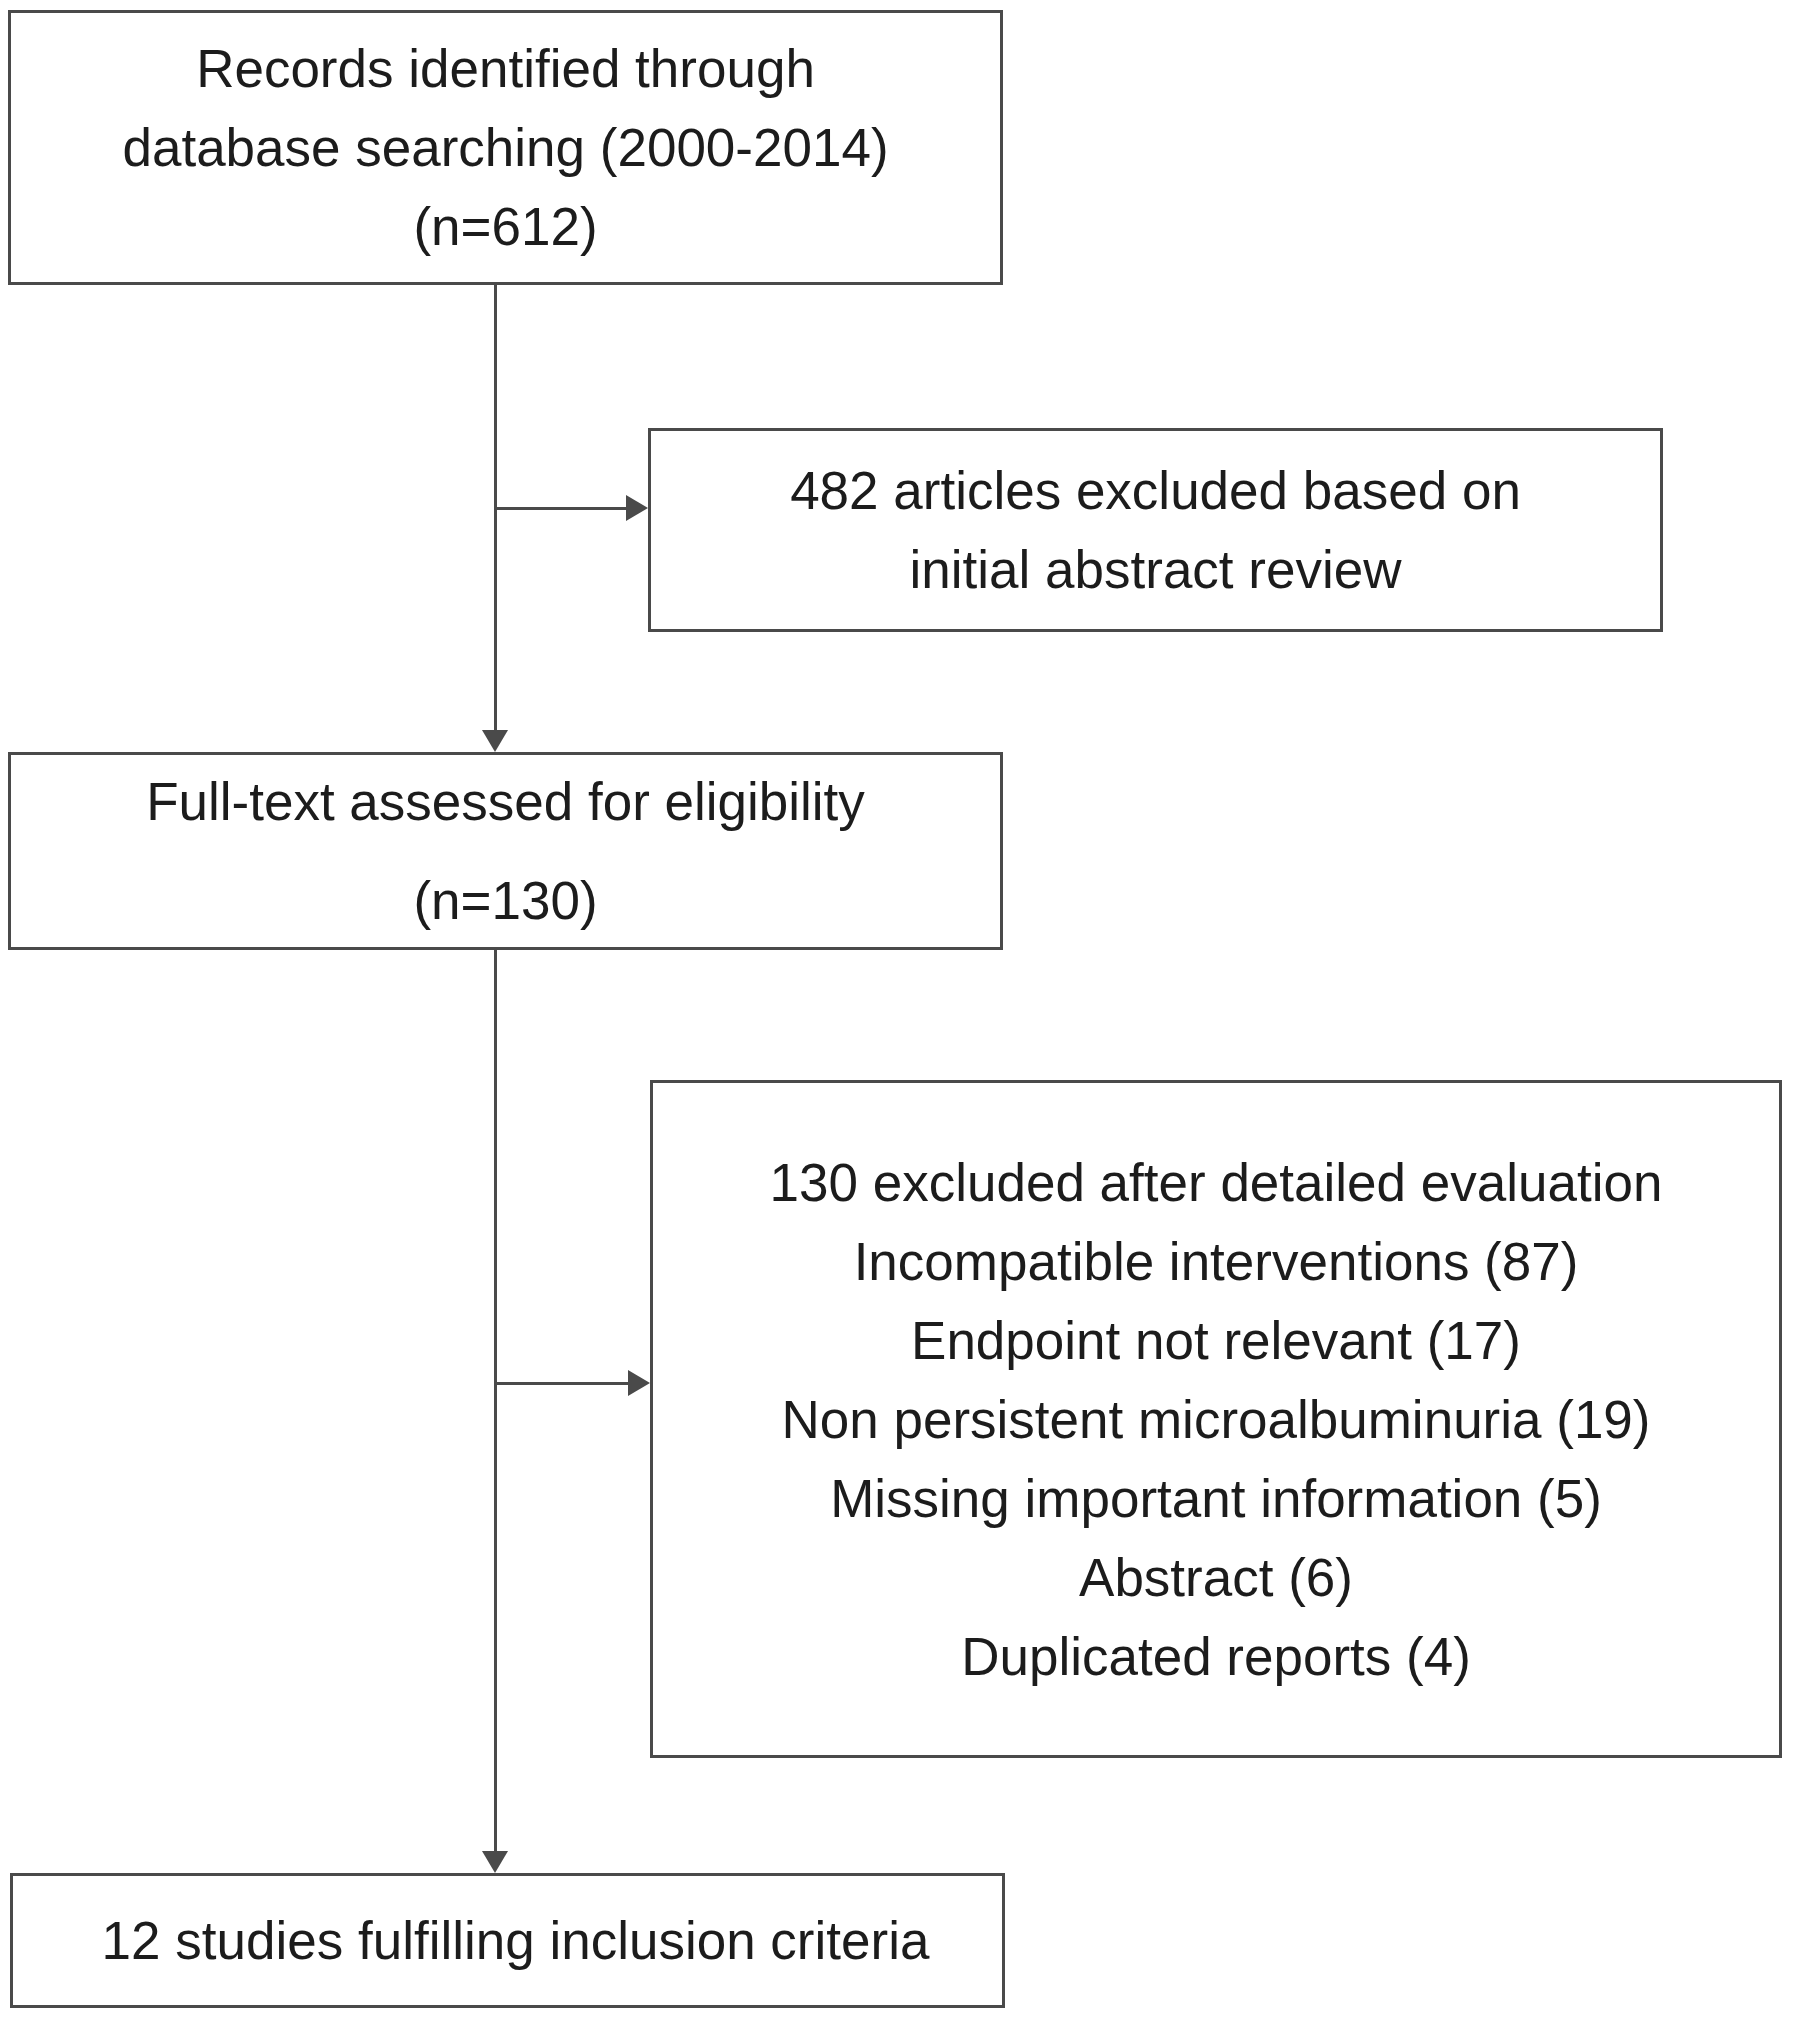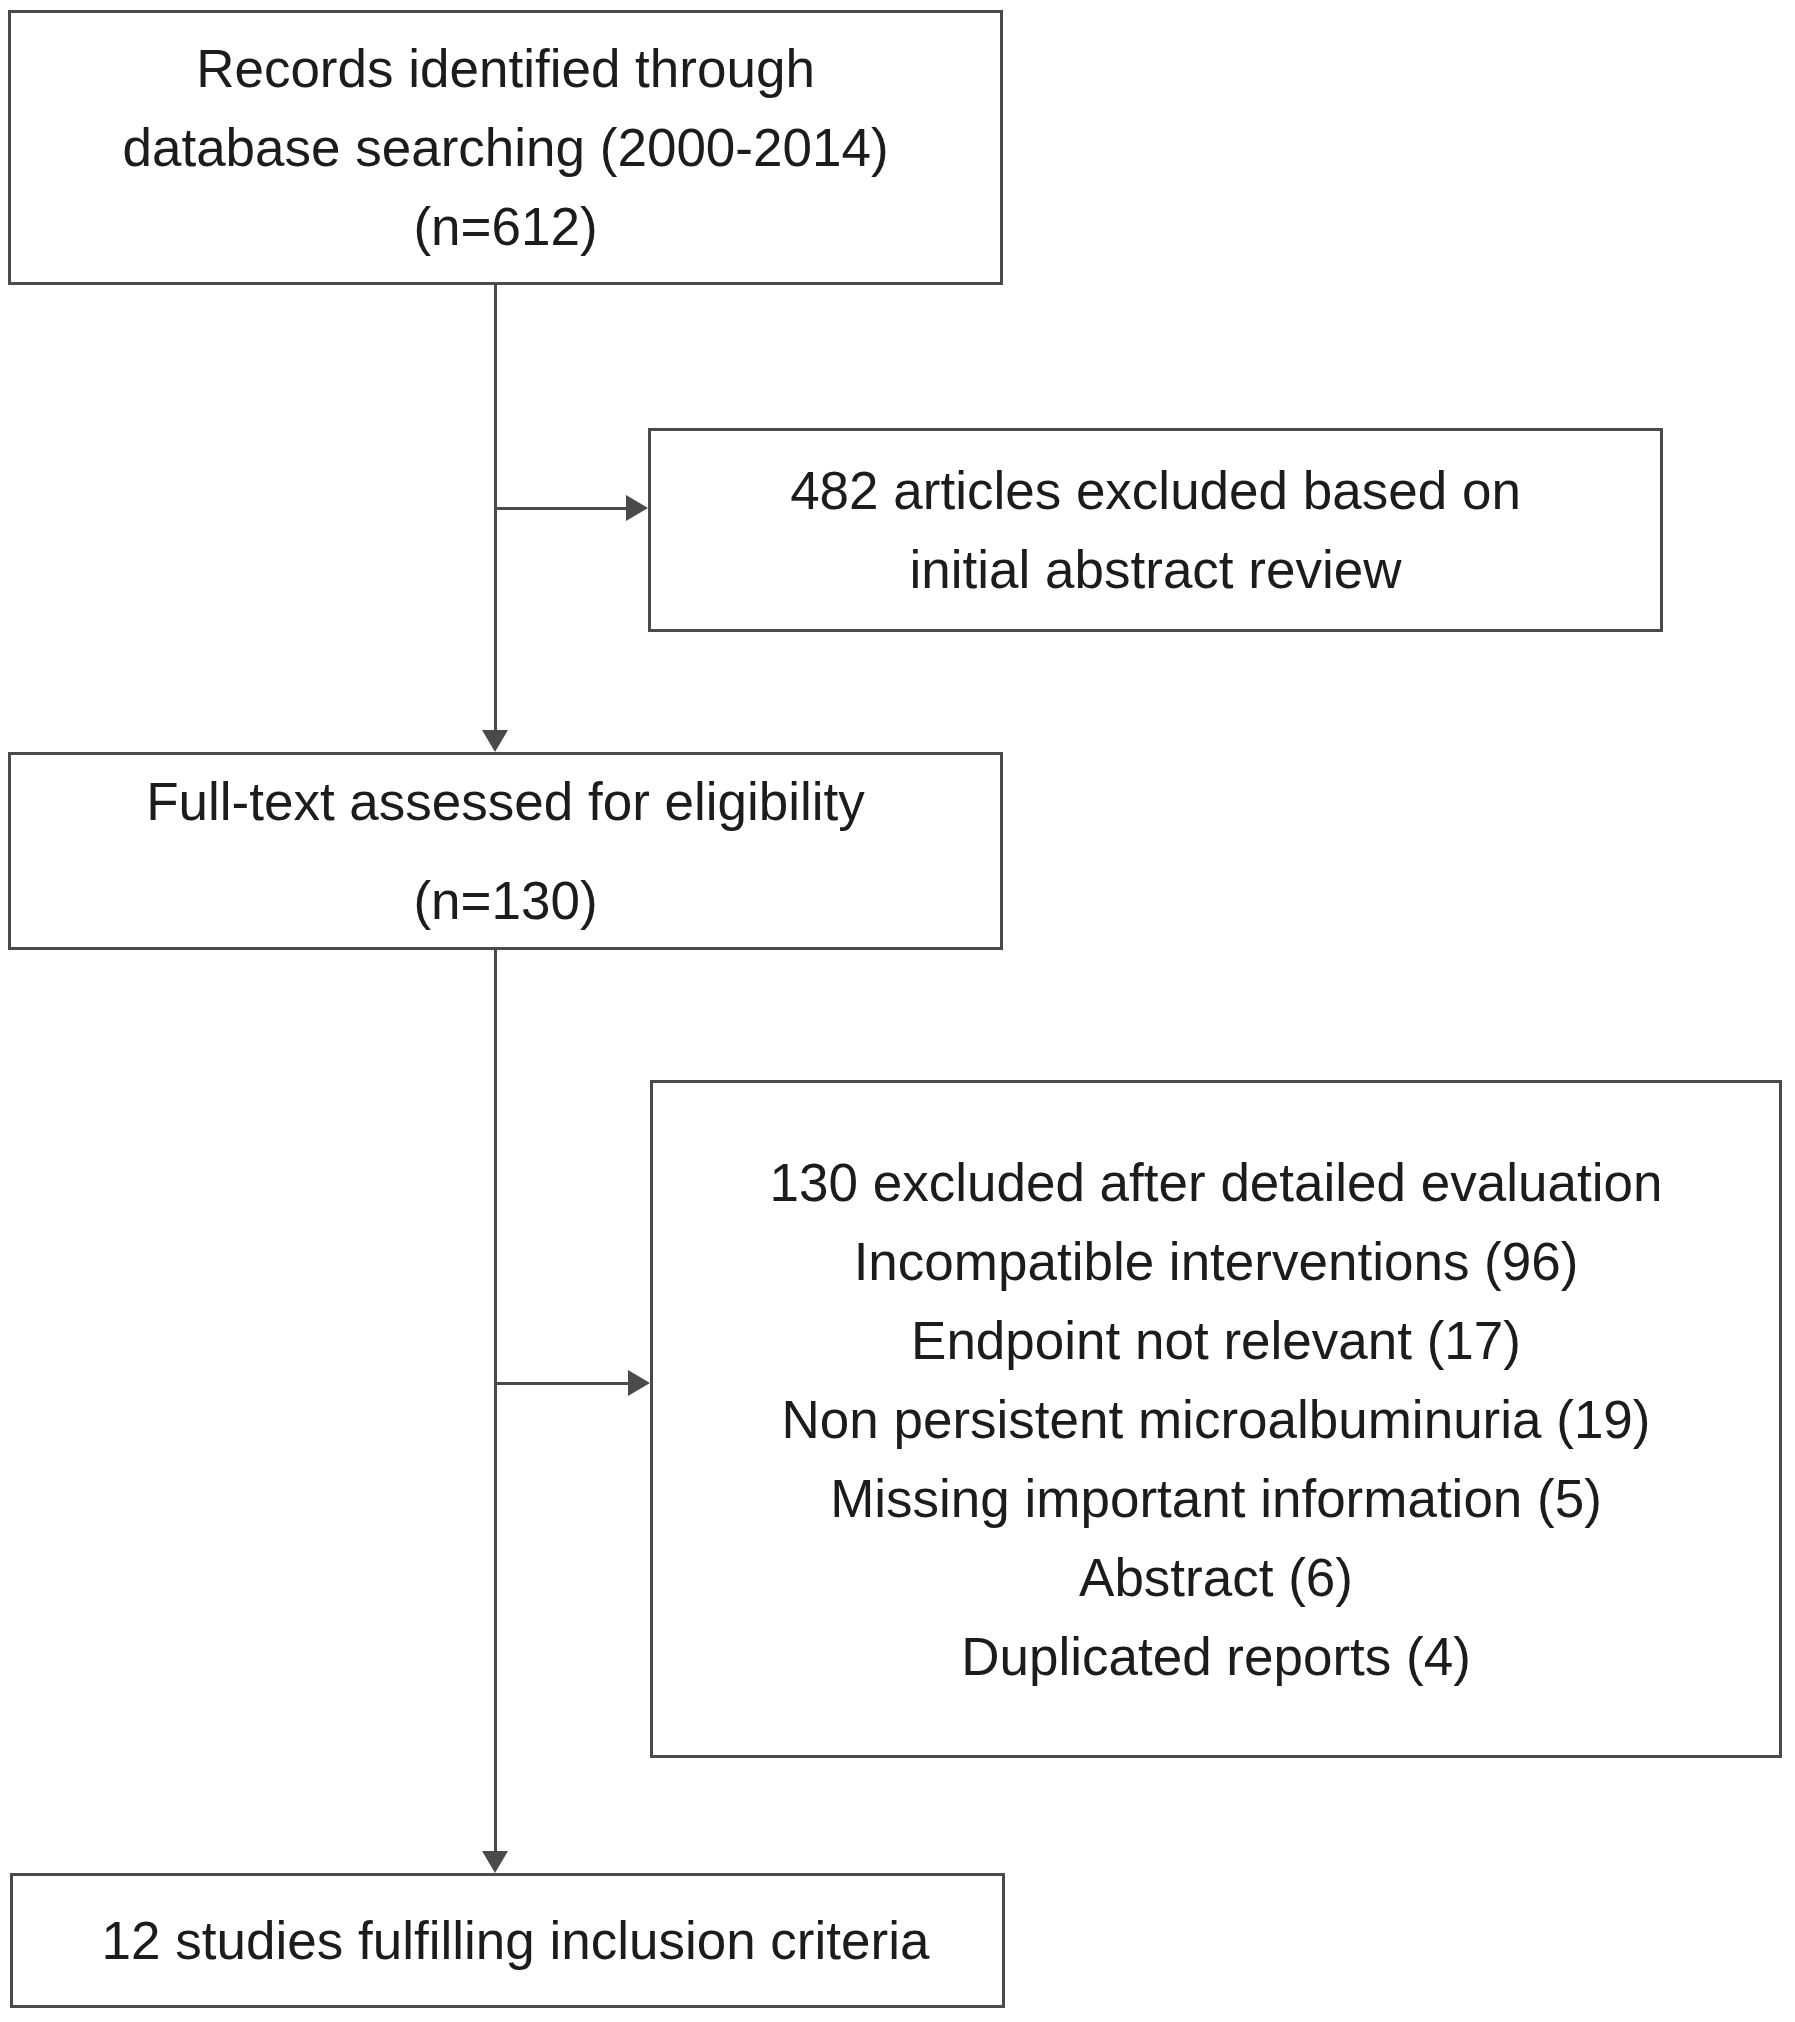--- a/index.html
+++ b/index.html
@@ -107,21 +107,21 @@
   </div>
 
   <div class="vline" id="vline-bottom"></div>
   <div class="arrow-down" id="arrow-into-included"></div>
 
   <div class="hline" id="hline-bottom"></div>
   <div class="arrow-right" id="arrow-into-detailed-excluded"></div>
 
   <div class="box" id="box-detailed-excluded">
     <div class="tline">130 excluded after detailed evaluation</div>
-    <div class="tline">Incompatible interventions (96)</div>
+    <div class="tline">Incompatible interventions (87)</div>
     <div class="tline">Endpoint not relevant (17)</div>
     <div class="tline">Non persistent microalbuminuria (19)</div>
     <div class="tline">Missing important information (5)</div>
     <div class="tline">Abstract (6)</div>
     <div class="tline">Duplicated reports (4)</div>
   </div>
 
   <div class="box" id="box-included">
     <div class="tline">12 studies fulfilling inclusion criteria</div>
   </div>

